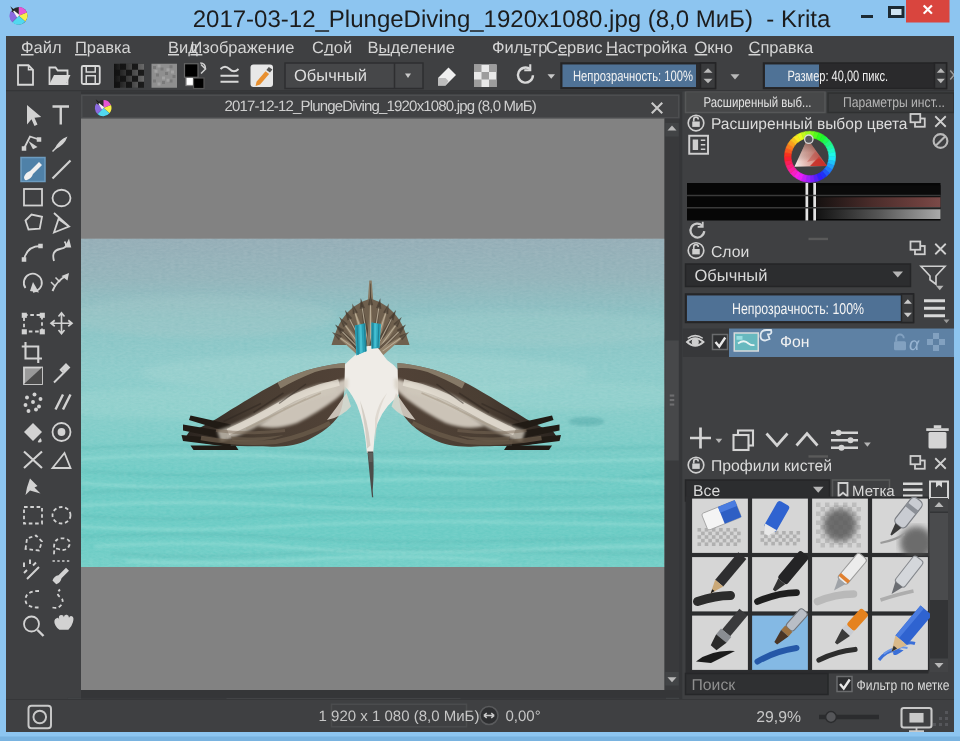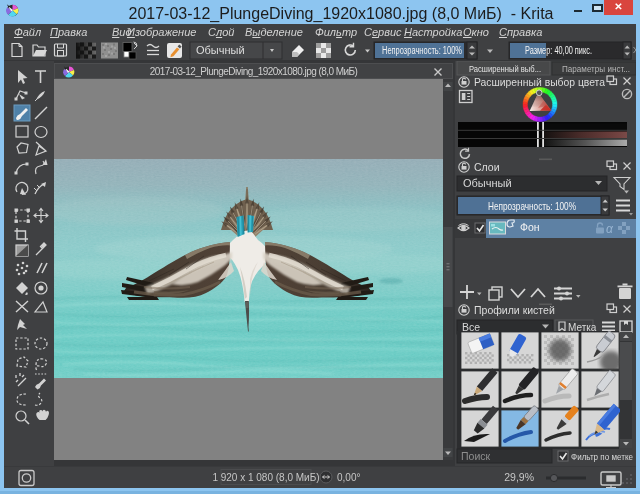--- a/index.html
+++ b/index.html
@@ -9,21 +9,21 @@
   
   #titlebar { left:0; top:0; width:640px; height:24px; background:#8dc5f0; }
   #title-text { left:77px; top:5px; width:528px; text-align:center; font-size:16px; color:#1c1c1c; }
   #btn-close { left:604px; top:0; width:29px; height:15px; background:#d9453e; }
   #btn-close span { position:absolute; left:0; top:1px; width:100%; text-align:center; color:#fff; font-size:10px; font-weight:bold; }
   #btn-min { left:574px; top:10px; width:8px; height:2px; background:#1c2a33; }
   #btn-max { left:592px; top:4px; width:11px; height:8px; border:2px solid #1c2a33; background:#cfe4f2; }
   
   #frame { left:4px; top:24px; width:632px; height:464px; background:#3f4042; }
   
-  #menubar { left:4px; top:24px; width:516px; height:16px; background:#3f4042; color:#d4d4d4; font-size:11px;font-style:italic; }
+  #menubar { left:4px; top:24px; width:516px; height:16px; background:#3f4042; color:#d4d4d4; font-size:11px; }
   #menubar span.m { position:absolute; top:2px; }
   #menubar u { text-decoration:underline; }
   
   #toolbar { left:4px; top:40px; width:632px; height:21px; background:#3f4042; border-bottom:1px solid #353638; }
   
   #toolbox { left:4px; top:61px; width:50px; height:405px; background:#3f4042; }
   
   #statusbar { left:4px; top:466px; width:632px; height:22px; background:#3f4042; color:#c0c0c0; font-size:10px;text-align:right; }
   
   #mdi { left:54px; top:61px; width:401px; height:405px; background:#353638; }
@@ -55,21 +55,21 @@
     <span>✕</span>
   </div>
 <div class="abs" id="frame"></div>
 <div class="abs" id="menubar">
   <span class="m" style="left:10px"><u>Ф</u>айл</span>
   <span class="m" style="left:46px"><u>П</u>равка</span>
   <span class="m" style="left:108px"><u>В</u>ид</span>
   <span class="m" style="left:123px"><u>И</u>зображение</span>
   <span class="m" style="left:204px">С<u>л</u>ой</span>
   <span class="m" style="left:241px">В<u>ы</u>деление</span>
-  <span class="m" style="left:311px">Фил<u>ь</u>тр</span>
+  <span class="m" style="left:324px">Фил<u>ь</u>тр</span>
   <span class="m" style="left:360px">С<u>е</u>рвис</span>
   <span class="m" style="left:400px"><u>Н</u>астройка</span>
   <span class="m" style="left:459px"><u>О</u>кно</span>
   <span class="m" style="left:495px"><u>С</u>правка</span>
 </div>
 <div class="abs" id="toolbar">
 <svg width="632" height="21" viewBox="0 0 632 21">
 
   <g stroke="#d8d8d8" fill="none" stroke-width="1.2">
     <path d="M8,3.5 h7 l3,3 v10 h-10 z"></path>
@@ -295,21 +295,21 @@
   </g>
 
   <circle cx="17" cy="355" r="5"></circle>
   <path d="M21,359 l4,4" stroke-width="1.6"></path>
   <path d="M33,356 q-2,-4 1,-5 q1,-0.5 1.5,1 q-1,-3 1.5,-3 q1.5,0 1.6,1.5 q0,-2 2,-1.6 q1.4,0.3 1.4,2 q0.6,-1.6 2,-1 q1.6,0.8 0.6,4 q-0.8,3 -3,5 l-6,0 q-1.6,-1 -2.6,-2.9 z" fill="#d2d2d2" stroke="none"></path>
 </g>
 </svg>
 </div>
 <div class="abs" id="mdi"></div>
 <div class="abs" id="doctab">
-    <div class="t">2017-03-12_PlungeDiving_1920x1080.jpg (8,0 МиБ)</div>
+    <div class="t">2017-12-12_PlungeDiving_1920x1080.jpg (8,0 МиБ)</div>
 <svg class="abs" style="left:8px;top:2px" width="12" height="12" viewBox="0 0 12 12">
   <circle cx="6" cy="6" r="5.4" fill="#2b2b2b"></circle>
   <path d="M6,6 L6,0.6 A5.4,5.4 0 0 1 11,4 Z" fill="#e756d5"></path>
   <path d="M6,6 L11,4 A5.4,5.4 0 0 1 10,9.5 Z" fill="#f8ef4a"></path>
   <path d="M6,6 L10,9.5 A5.4,5.4 0 0 1 2,10 Z" fill="#52d8ef"></path>
   <path d="M6,6 L2,10 A5.4,5.4 0 0 1 1.2,3 Z" fill="#8a6ae0"></path>
   <path d="M1.5,1.5 L6.5,5.5 L5,7 Z" fill="#f4f4f4"></path>
   <path d="M0.8,0.2 l2.6,2.2 l-1,1 z" fill="#1a1a1a"></path>
 </svg>
 <svg class="abs" style="left:378px;top:3px" width="10" height="10" viewBox="0 0 10 10">

